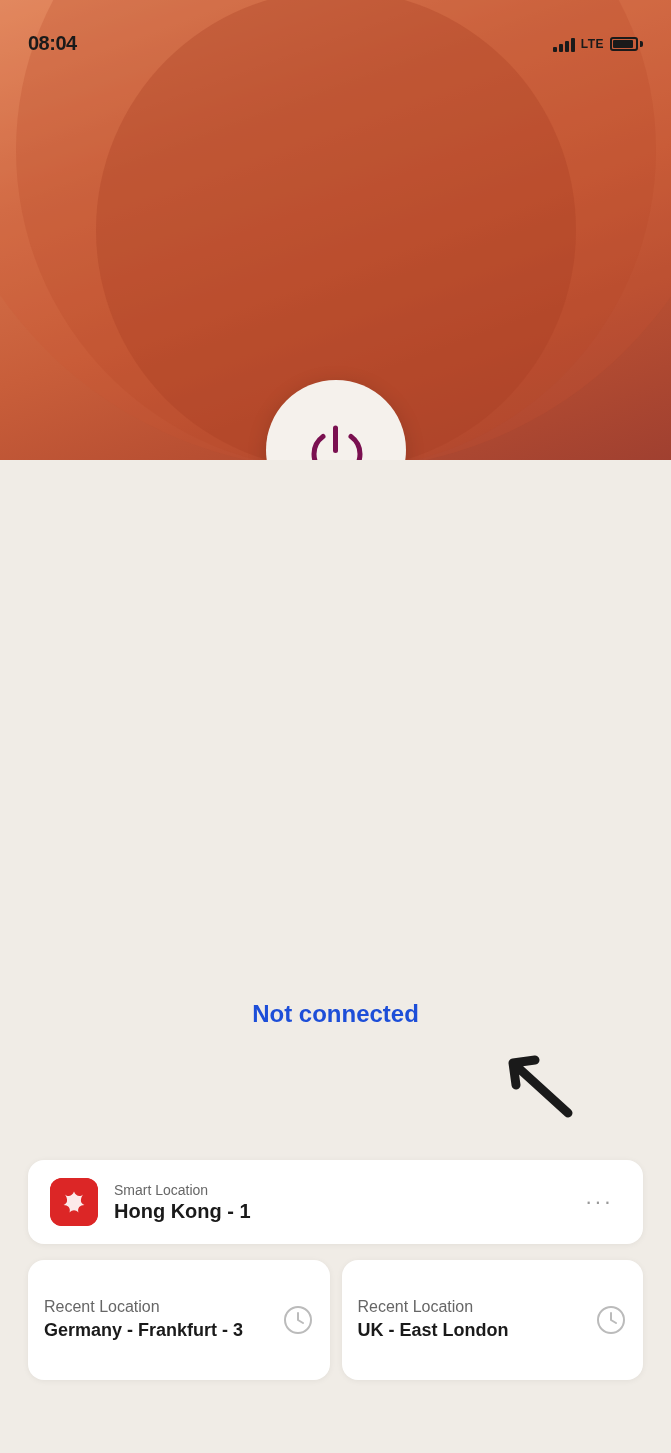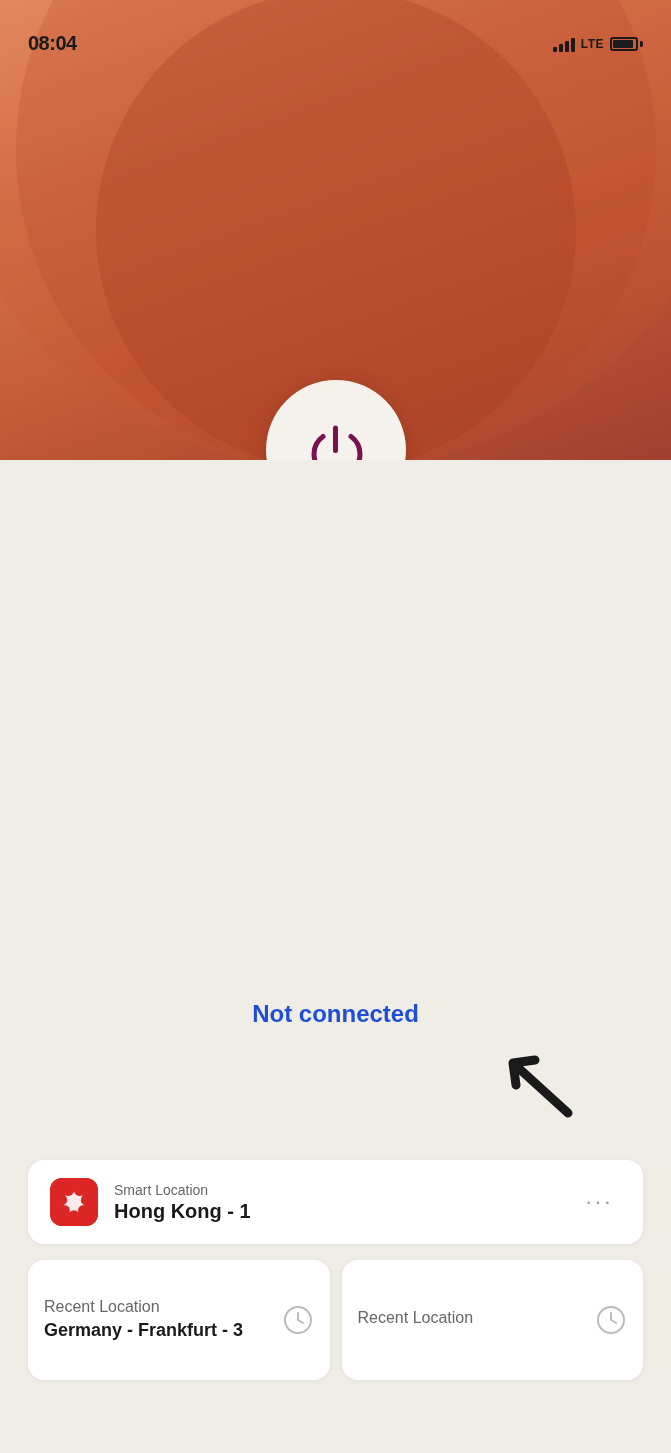--- a/index.html
+++ b/index.html
@@ -383,20 +383,21 @@
       </div>
       <svg class="clock-icon" viewBox="0 0 32 32" fill="none" xmlns="http://www.w3.org/2000/svg">
         <circle cx="16" cy="16" r="13" stroke="#bbb" stroke-width="2" fill="none"></circle>
         <path d="M16 9 L16 16 L21 19" stroke="#bbb" stroke-width="2" stroke-linecap="round" stroke-linejoin="round"></path>
       </svg>
     </div>
 
     <div class="recent-card">
       <div class="recent-card-text">
         <div class="recent-label">Recent Location</div>
+        <div class="recent-name">UK - East London</div>
       </div>
       <svg class="clock-icon" viewBox="0 0 32 32" fill="none" xmlns="http://www.w3.org/2000/svg">
         <circle cx="16" cy="16" r="13" stroke="#bbb" stroke-width="2" fill="none"></circle>
         <path d="M16 9 L16 16 L21 19" stroke="#bbb" stroke-width="2" stroke-linecap="round" stroke-linejoin="round"></path>
       </svg>
     </div>
 
   </div>
 
 </div>

